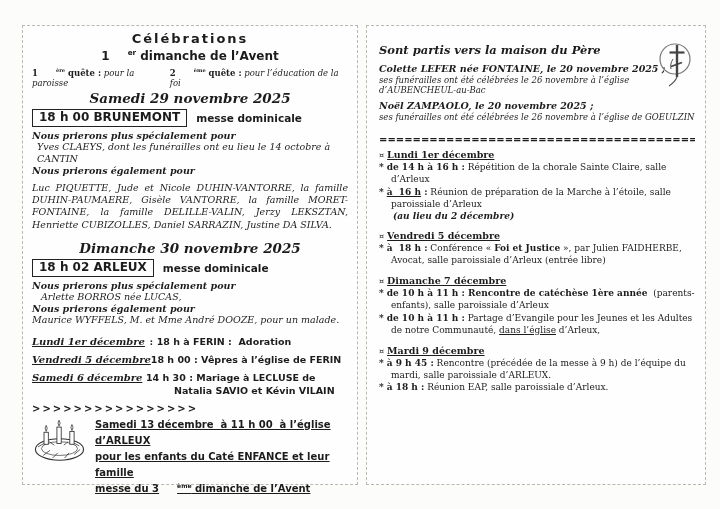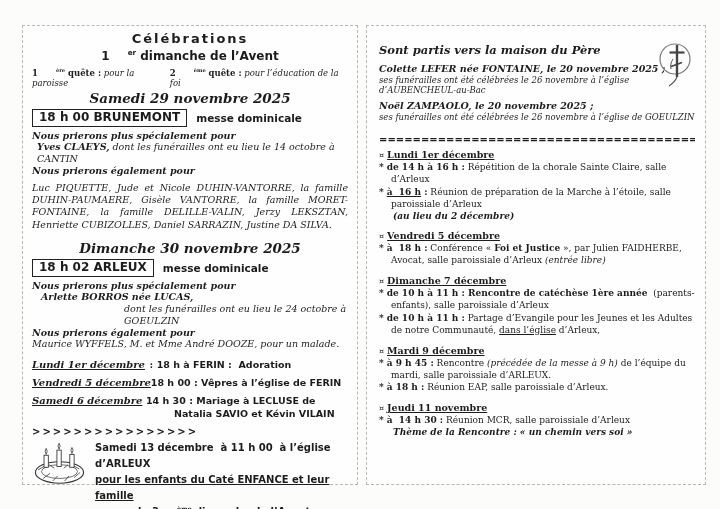--- a/index.html
+++ b/index.html
@@ -1,45 +1,45 @@
 <!DOCTYPE html>
 <html><head>
 <meta charset="utf-8">
 <style>
   html,body{margin:0;padding:0;background:#e8e8e6;}
   .page{position:relative;width:720px;height:509px;background:#fcfcfa;overflow:hidden;
         font-family:"DejaVu Serif",serif;color:#1c1c1c;}
   .box{position:absolute;border:1px dashed #b8b8b2;background:#fefefe;box-sizing:border-box;}
   .box-left{left:22px;top:25px;width:336px;height:460px;padding:5px 9px 4px 9px;}
   .box-right{left:366px;top:25px;width:340px;height:460px;padding:7px 10px 6px 12px;}
-  .b{font-weight:bold;} .i{font-style:italic;} .u{text-decoration:underline;}
+  .b{font-weight:bold;} .i{} .u{text-decoration:underline;}
   sup{font-size:60%;padding-left:18px;}
 
   
   .c-title{font:bold 13px "DejaVu Sans",sans-serif;letter-spacing:2px;text-align:center;}
   .c-sub{font:bold 12px "DejaVu Sans",sans-serif;text-align:center;margin-top:2px;}
   .quetes{display:flex;justify-content:space-between;font-size:8.5px;margin-top:4px;}
   .q-label{font-weight:bold;}
   .q-value{font-style:italic;margin-top:12px;}
   .date-h{font:italic bold 13.5px "DejaVu Serif",serif;text-align:center;margin:2px 0 3px 0;}
   .mass-row{display:flex;align-items:center;gap:9px;margin:2px 0 3px 0;}
   .mass-box{border:1.4px solid #222;font:bold 12px "DejaVu Sans",sans-serif;padding:0 6px 2px 6px;}
   .mass-type{font:bold 10.5px "DejaVu Sans",sans-serif;}
   .pray-label{font:italic bold 9.5px "DejaVu Serif",serif;}
   .pray-line{font:italic 9.5px "DejaVu Serif",serif;line-height:1.25;}
-  .pray-name{font-weight:bold;margin-top:12px;}
+  .pray-name{font-weight:normal;margin-top:12px;}
   .ind1{margin-left:5px;} .ind2{margin-left:9px;} .ind3{margin-left:92px;}
   .names{font:italic 9.5px "DejaVu Serif",serif;line-height:1.3;text-align:justify;margin-top:6px;} .gap7{height:7px;} .gap10{height:10px;}
   .event{margin:0 0 7px 0;font-size:10px;}
   .e-date{font:italic bold 10px "DejaVu Serif",serif;text-decoration:underline;display:inline-block;min-width:114px;}
   .e-sep{font:bold 10px "DejaVu Serif",serif;}
   .e-detail{font:bold 9.5px "DejaVu Sans",sans-serif;}
   .e-detail2{display:block;margin-left:142px;font:bold 9.5px "DejaVu Sans",sans-serif;margin-top:2px;}
   .arrows{font:bold 10px "DejaVu Sans",sans-serif;letter-spacing:2px;margin:1px 0 0 0;}
-  .announce{display:flex;gap:8px;margin-top:0;}
+  .announce{display:flex;gap:8px;margin-top:0;text-decoration:underline;}
   .announce-text{font:bold 10px "DejaVu Sans",sans-serif;line-height:1.6;padding-top:3px;}
 
   
   .dep-wrap{position:relative;}
   .cross-icon{position:absolute;right:-2px;top:-4px;}
   .dep-title{font:italic bold 11.5px "DejaVu Serif",serif;margin:10px 0 6px 0;}
   .dep-name{font:italic bold 9.5px "DejaVu Serif",serif;margin-top:5px;}
   .dep-detail{font:italic 8.5px "DejaVu Serif",serif;margin-top:1px;}
   .eq-divider{font:bold 10px "DejaVu Sans",sans-serif;white-space:nowrap;overflow:hidden;margin:12px 0 4px 0;}
   .ag-title{font:bold 12px "DejaVu Sans",sans-serif;letter-spacing:2.5px;text-align:center;margin:5px 0 11px 0;}
@@ -81,21 +81,20 @@
     <div class="gap7"></div>
     <div class="date-h">Dimanche 30 novembre 2025</div>
 
     <div class="mass-row">
       <span class="mass-box">18 h 02 ARLEUX</span>
       <span class="mass-type">messe dominicale</span>
     </div>
 
     <div class="pray-label">Nous prierons plus spécialement pour</div>
     <div class="pray-line ind2"><span class="pray-name">Arlette BORROS née LUCAS,</span></div>
-    <div class="pray-line ind3">dont les funérailles ont eu lieu le 24 octobre à GOEULZIN</div>
     <div class="pray-label">Nous prierons également pour</div>
     <div class="pray-line">Maurice WYFFELS, M. et Mme André DOOZE, pour un malade.</div>
 
     <div class="gap10"></div>
 
     <div class="event">
       <span class="e-date">Lundi 1er décembre</span><span class="e-sep"> : </span><span class="e-detail">18 h à FERIN :&nbsp; Adoration</span><span class="e-detail2"></span>
     </div>
     <div class="event">
       <span class="e-date">Vendredi 5 décembre</span><span class="e-sep"></span><span class="e-detail">18 h 00 : Vêpres à l’église de FERIN</span><span class="e-detail2"></span>
@@ -167,19 +166,15 @@
       <div class="ag-item"><span class="ag-star">*</span><span class="b">de 10 h à 11 h :</span><span class="b"> Rencontre de catéchèse 1ère année</span><span>&nbsp; (parents-enfants), salle paroissiale d’Arleux</span></div>
       <div class="ag-item"><span class="ag-star">*</span><span class="b">de 10 h à 11 h :</span><span> Partage d’Evangile pour les Jeunes et les Adultes de notre Communauté, </span><span class="u">dans l’église</span><span> d’Arleux,</span></div>
     </div>
 
     <div class="ag-section">
       <div class="ag-day"><span class="ag-bullet">¤</span><span class="ag-day-name">Mardi 9 décembre</span></div>
       <div class="ag-item"><span class="ag-star">*</span><span class="b">à 9 h 45 :</span><span> Rencontre </span><span class="i">(précédée de la messe à 9 h)</span><span> de l’équipe du mardi, salle paroissiale d’ARLEUX.</span></div>
       <div class="ag-item"><span class="ag-star">*</span><span class="b">à 18 h :</span><span> Réunion EAP, salle paroissiale d’Arleux.</span></div>
     </div>
 
-    <div class="ag-section">
-      <div class="ag-day"><span class="ag-bullet">¤</span><span class="ag-day-name">Jeudi 11 novembre</span></div>
-      <div class="ag-item"><span class="ag-star">*</span><span class="b">à&nbsp; 14 h 30 :</span><span> Réunion MCR, salle paroissiale d’Arleux</span><div class="note2">Thème de la Rencontre : «&nbsp;un chemin vers soi&nbsp;»</div></div>
-    </div>
 
   </div>
 </div>
 
 </body></html>

